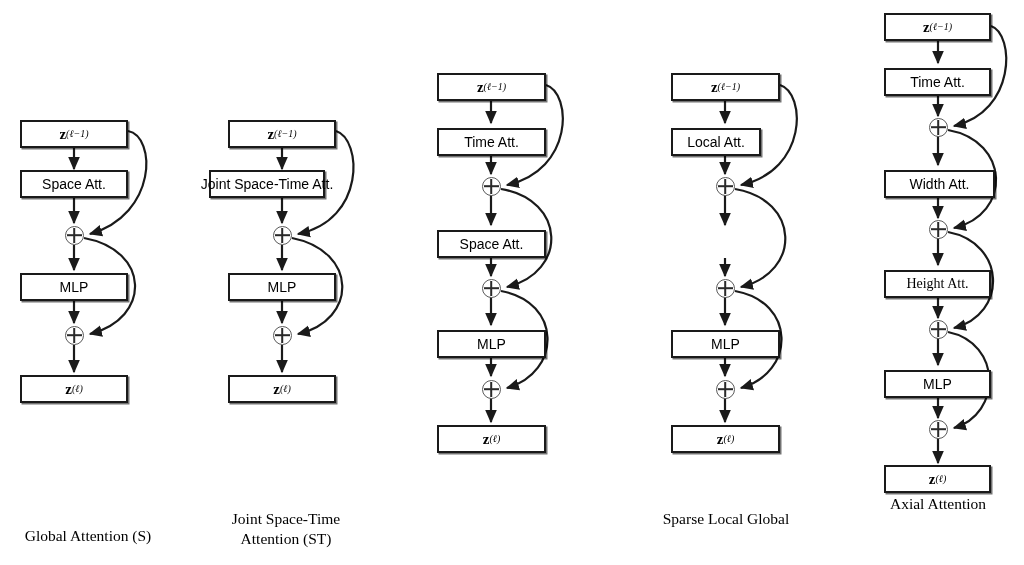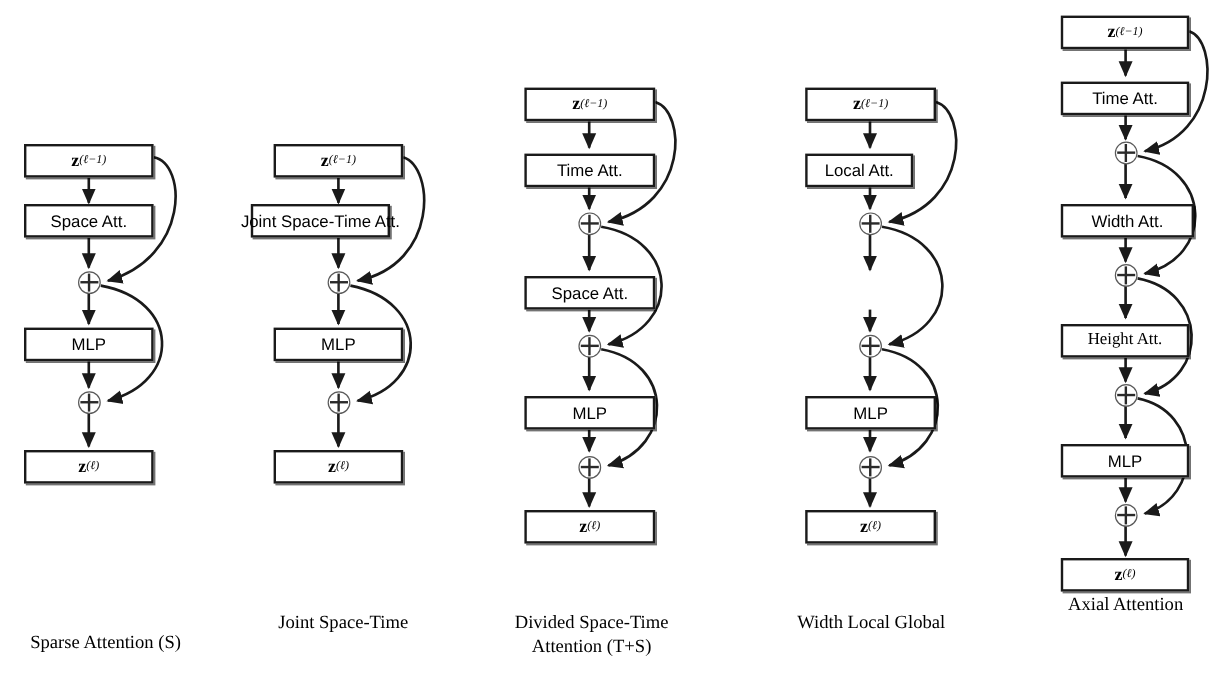--- a/index.html
+++ b/index.html
@@ -231,33 +231,30 @@
   <div class="node-box" style="left:884px; top:270px; width:107px; height:28px;font-family:Liberation Serif, serif;">Height Att.</div>
   <div class="sum-node" style="left:928.5px; top:319.5px;"></div>
   <div class="node-box" style="left:884px; top:370px; width:107px; height:28px;">MLP</div>
   <div class="sum-node" style="left:928.5px; top:419.5px;"></div>
   <div class="node-box math" style="left:884px; top:465px; width:107px; height:28px;">
     <span class="mathvar">z</span>
       <span class="sup">(ℓ)</span>
   </div>
 
   <div class="caption" style="left:0px; top:526px; width:176px;">
-    <div>Sparse Attention (S)</div>
+    <div>Global Attention (S)</div>
   </div>
 
   <div class="caption" style="left:196px; top:509px; width:180px;">
     <div>Joint Space-Time</div>
-  </div>
-
-  <div class="caption" style="left:400px; top:509px; width:186px;">
-    <div>Divided Space-Time</div>
-    <div>Attention (T+S)</div>
-  </div>
+    <div>Attention (ST)</div>
+  </div>
+
 
   <div class="caption" style="left:632px; top:509px; width:188px;">
-    <div>Width Local Global</div>
+    <div>Sparse Local Global</div>
   </div>
 
   <div class="caption" style="left:858px; top:494px; width:160px;">
     <div>Axial Attention</div>
   </div>
 
 </div>
 
 </body></html>

